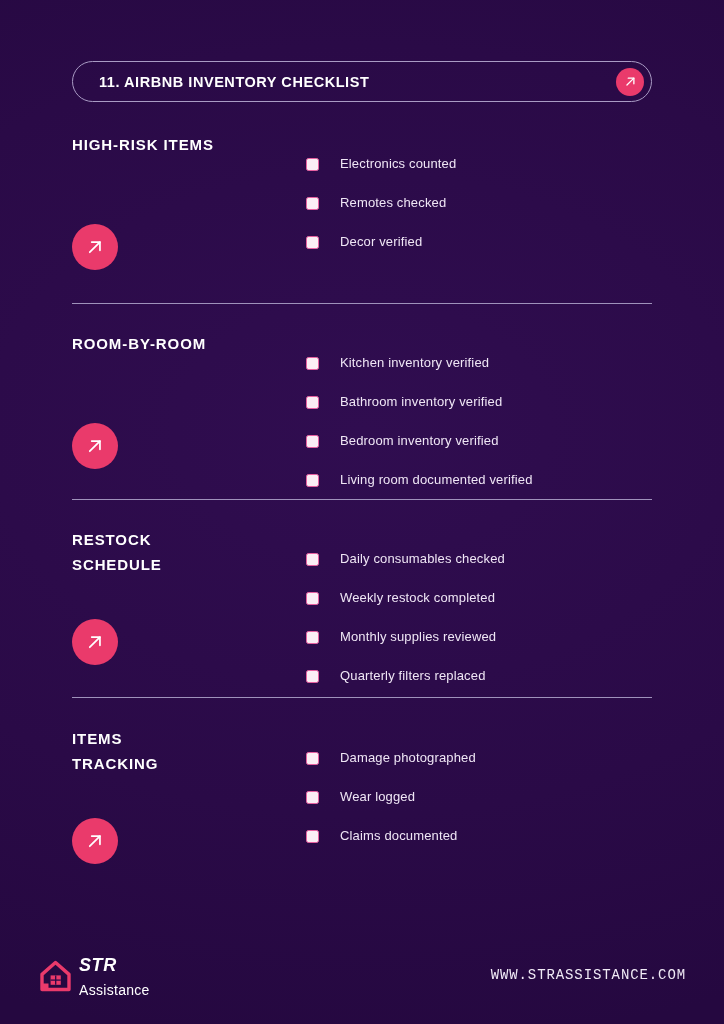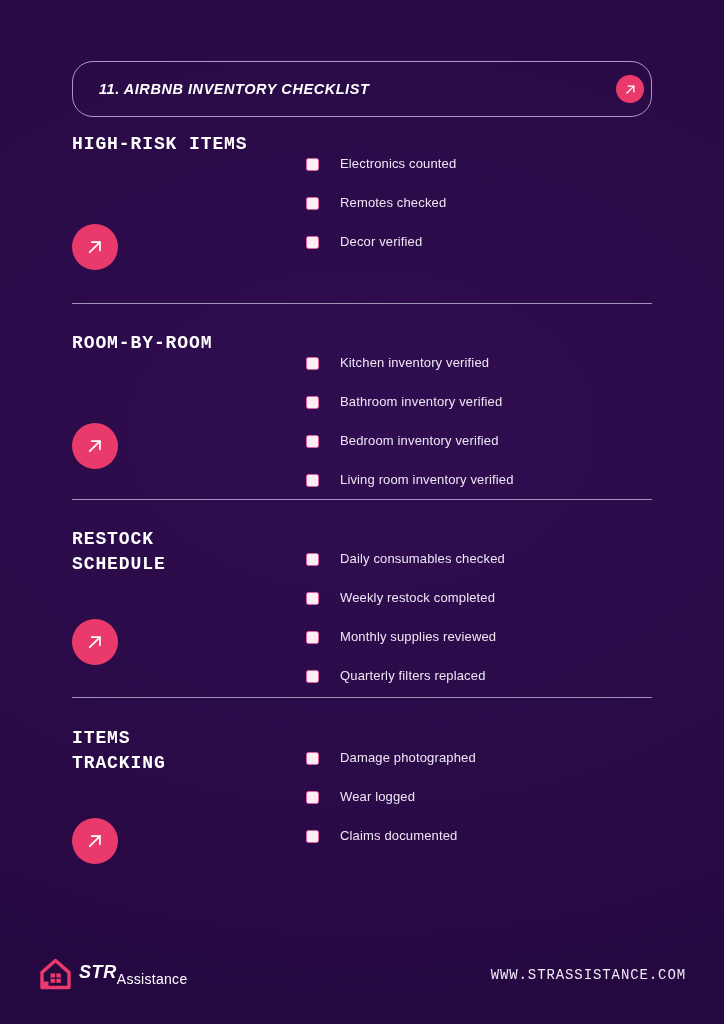--- a/index.html
+++ b/index.html
@@ -26,26 +26,25 @@
     background:
       radial-gradient(ellipse 900px 620px at 50% 42%, #300d50 0%, #2a0a47 62%, #250840 100%);
   }
 
   
   .title-pill {
     position: absolute;
     left: 72px;
     top: 61px;
     width: 580px;
-    height: 56px;
+    height: 41px;
     border: 1px solid #a99bc4;
     border-radius: 21px;
     display: flex;
     align-items: center;
-    font-style: italic;
   }
 
   .title-text {
     margin-left: 26px;
     font-size: 14.5px;
     font-weight: bold;
     letter-spacing: 0.55px;
     color: #ffffff;
     white-space: nowrap;
   }
@@ -74,27 +73,26 @@
   }
 
   .sec-left {
     position: absolute;
     left: 72px;
     top: 0;
     width: 230px;
   }
 
   .sec-title {
-    font-size: 18px;
+    font-size: 15px;
     font-weight: bold;
     letter-spacing: 0.9px;
     line-height: 25px;
     color: #ffffff;
     white-space: pre-line;
-    font-family: Liberation Mono, monospace;
   }
 
   .circle-arrow {
     position: absolute;
     left: 0;
     width: 46px;
     height: 46px;
     border-radius: 50%;
     background: #ea3a6b;
     display: flex;
@@ -152,20 +150,21 @@
     display: flex;
     align-items: center;
   }
 
   .logo-mark { width: 36px; height: 36px; flex: none; }
   .logo-mark svg { display: block; }
 
   .logo-words {
     margin-left: 5px;
     display: flex;
+    flex-direction: column;
     justify-content: center;
   }
 
   .logo-str {
     font-size: 18px;
     font-weight: bold;
     font-style: italic;
     letter-spacing: 0.6px;
     color: #ffffff;
     line-height: 18px;
@@ -256,21 +255,21 @@
       <div class="check-row">
         <span class="checkbox"></span>
         <span class="check-label">Bathroom inventory verified</span>
       </div>
       <div class="check-row">
         <span class="checkbox"></span>
         <span class="check-label">Bedroom inventory verified</span>
       </div>
       <div class="check-row">
         <span class="checkbox"></span>
-        <span class="check-label">Living room inventory verified</span>
+        <span class="check-label">Living room documented verified</span>
       </div>
     </div>
   </div>
 
   <div class="divider" style="top:499px;"></div>
 
   <div class="section" style="top:527px;">
     <div class="sec-left">
       <div class="sec-title">RESTOCK
 SCHEDULE</div>

